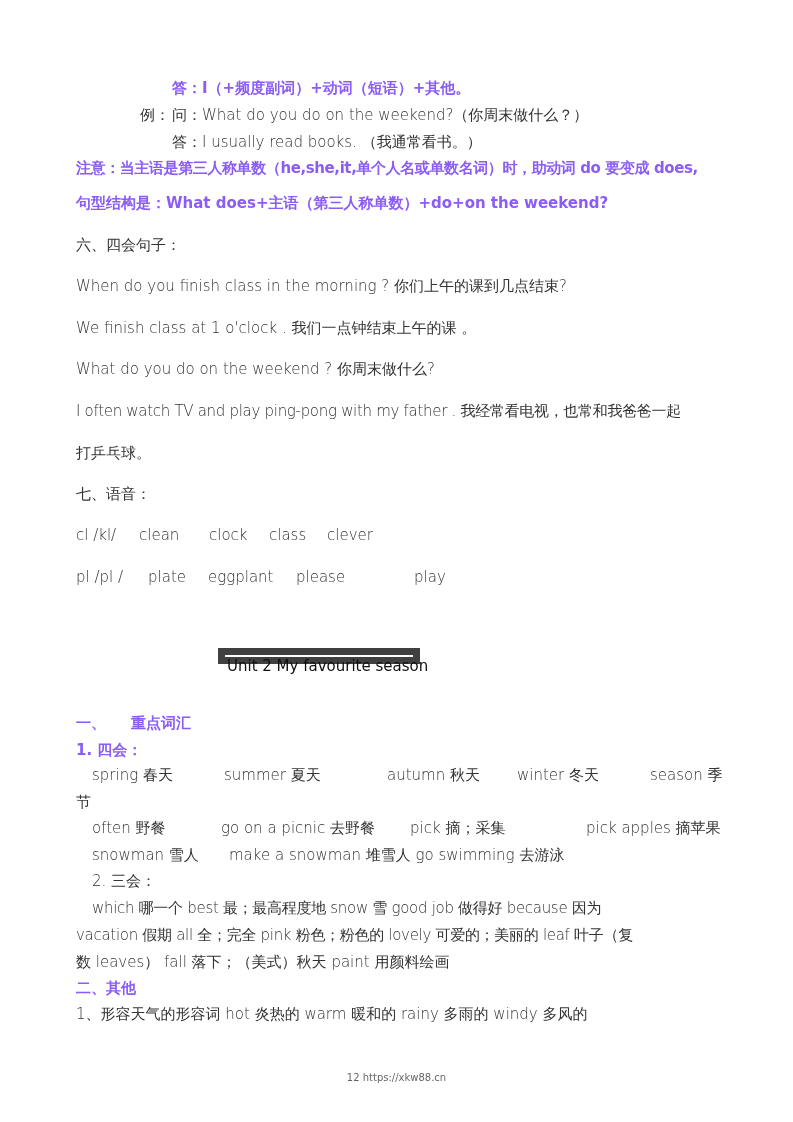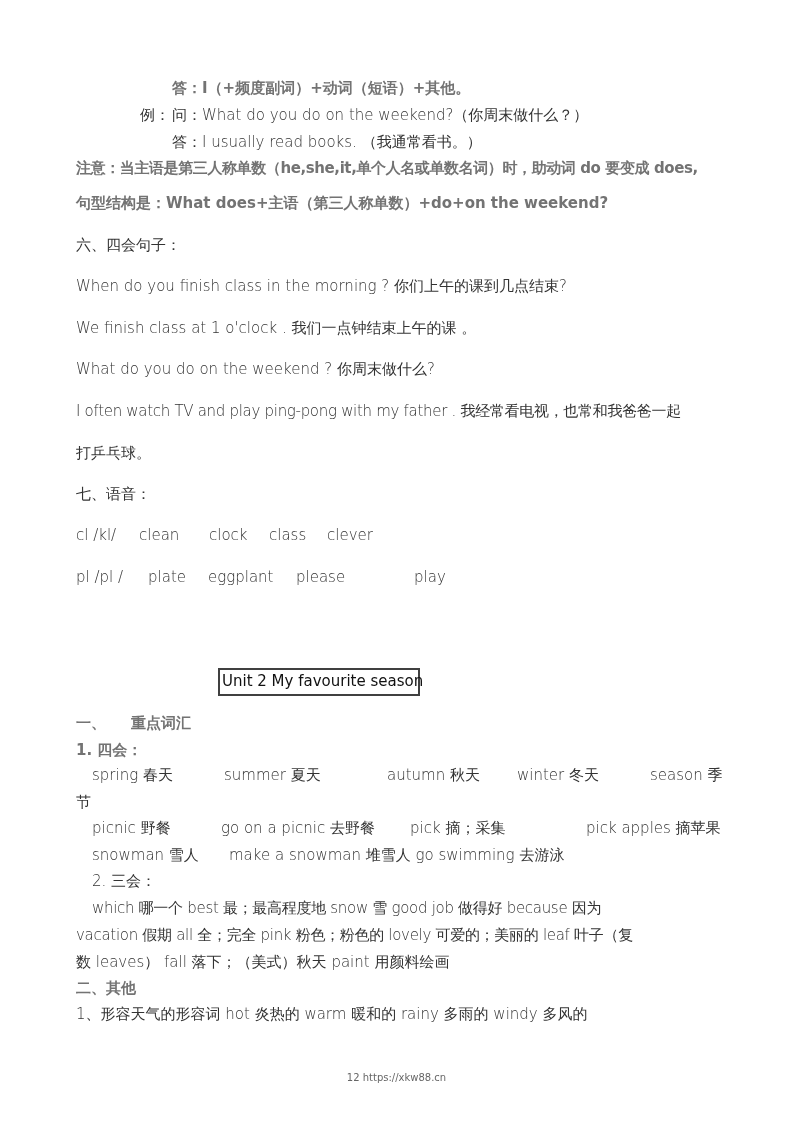--- a/index.html
+++ b/index.html
@@ -3,24 +3,24 @@
   <meta charset="utf-8">
   <style>
     html, body { margin: 0; padding: 0; background: #ffffff; }
     body {
       width: 793px; height: 1122px; position: relative; overflow: hidden;
       font-family: "DejaVu Sans", "Liberation Sans", sans-serif;
       color: #222; font-size: 15px;
     }
     .ln { position: absolute; white-space: nowrap; line-height: 20px; }
     .light { font-weight: 300; color: #333; }
-    .bold { font-weight: bold; color: #737373; }
+    .bold { font-weight: bold; color: #8b5cf6; }
     .unit-box {
-      position: absolute; left: 218px; top: 668px; width: 202px; height: 28px;
-      border: 2px solid #404040; box-sizing: border-box;
+      position: absolute; left: 218px; top: 648px; width: 202px; height: 16px;
+      border: 7px solid #404040; box-sizing: border-box;
       font-size: 15px; line-height: 22px; padding-left: 2px; color: #111;
       white-space: nowrap;
     }
     .footer { position: absolute; left: 0; width: 793px; top: 1072px; text-align: center; color: #666; font-size: 10px; }
   </style>
 </head>
 <body>
 
 <div>
 
@@ -63,21 +63,21 @@
   <div>
     <div class="ln light" style="left:92px; top:765px;">spring  春天</div>
     <div class="ln light" style="left:224px; top:765px;">summer  夏天</div>
     <div class="ln light" style="left:387px; top:765px;">autumn 秋天</div>
     <div class="ln light" style="left:517px; top:765px;">winter  冬天</div>
     <div class="ln light" style="left:650px; top:765px;">season 季</div>
   </div>
   <div class="ln light" style="left:76px; top:792px;">节</div>
 
   <div>
-    <div class="ln light" style="left:92px; top:818px;">picnic  野餐</div>
+    <div class="ln light" style="left:92px; top:818px;">often  野餐</div>
     <div class="ln light" style="left:221px; top:818px;">go on a picnic  去野餐</div>
     <div class="ln light" style="left:410px; top:818px;">pick 摘；采集</div>
     <div class="ln light" style="left:586px; top:818px;">pick apples 摘苹果</div>
   </div>
   <div>
     <div class="ln light" style="left:92px; top:845px;">snowman 雪人</div>
     <div class="ln light" style="left:229px; top:845px;">make a snowman  堆雪人  go    swimming 去游泳</div>
   </div>
 
   <div class="ln light" style="left:92px; top:871px;">2. 三会：</div>

